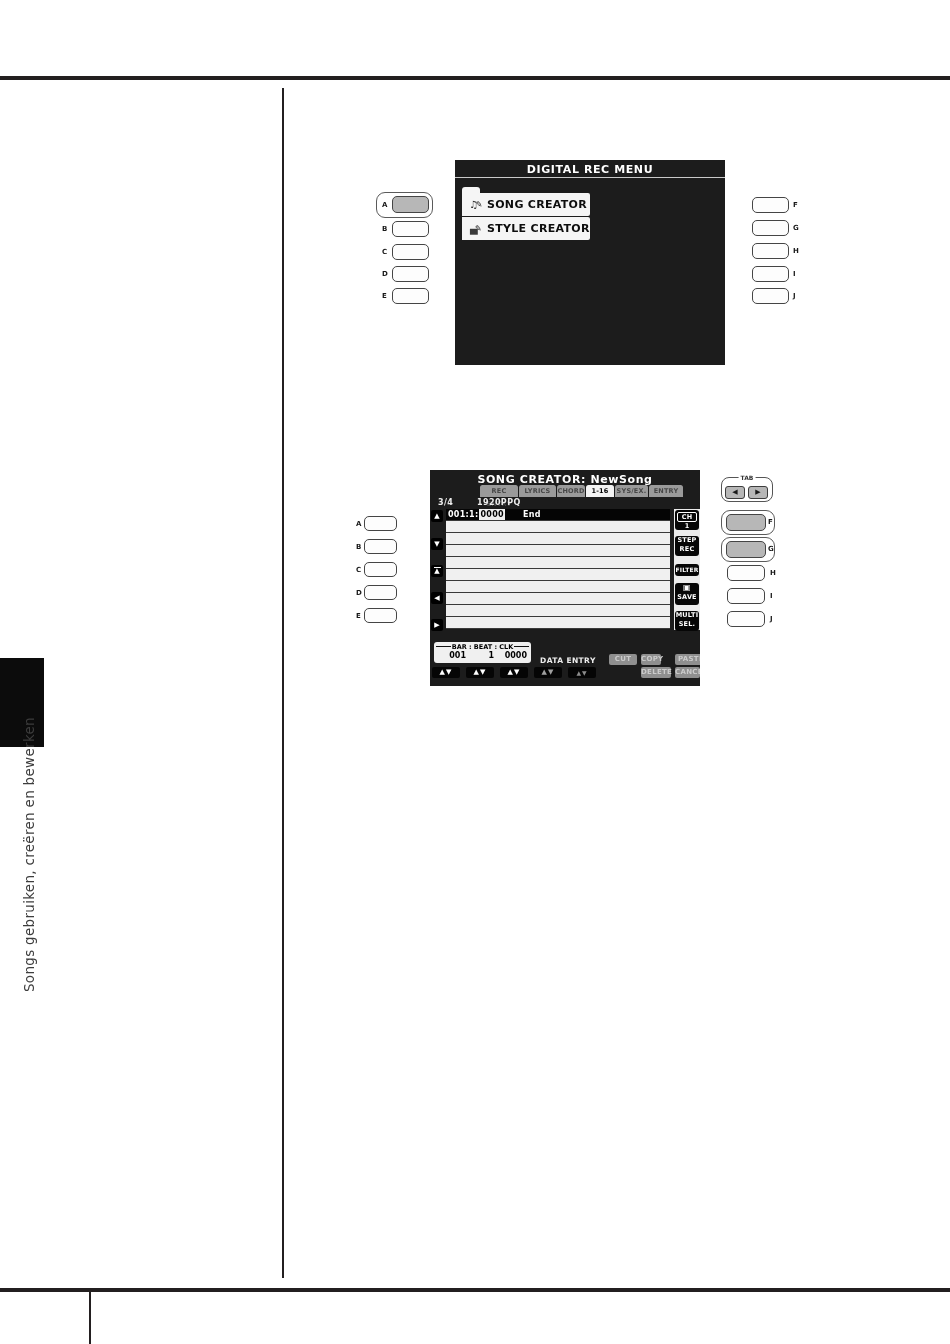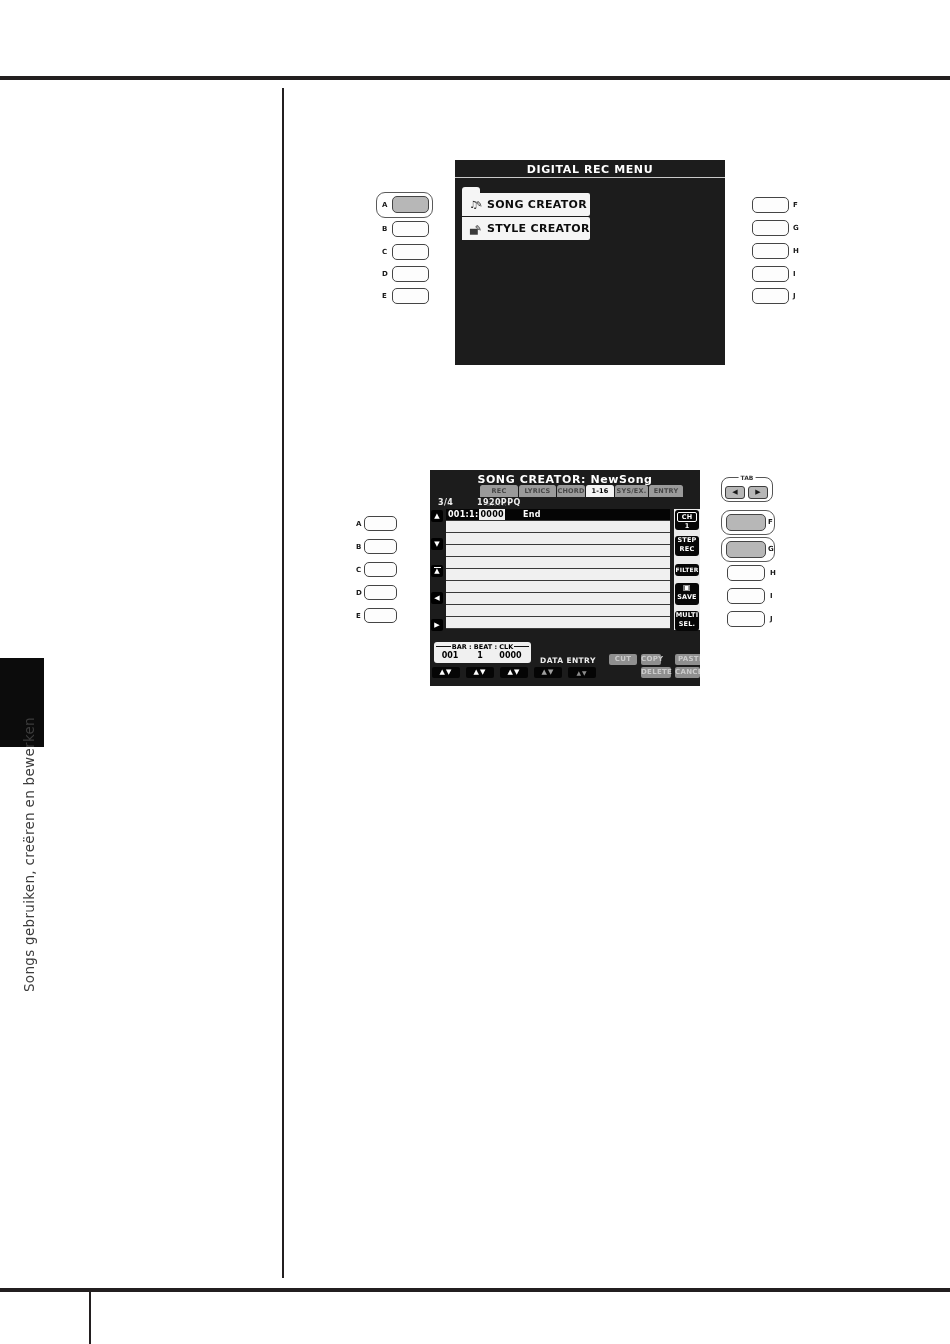--- a/index.html
+++ b/index.html
@@ -56,21 +56,21 @@
   .sbtn .l.boxed{border:1px solid #fff;border-radius:2px;margin:1.5px 2px 0;line-height:8px;}
   .sbtn .dsk{display:block;line-height:10px;font-size:8px;}
 
   .posbox{position:absolute;left:4px;top:172px;width:97px;height:21px;background:#f0f0f0;
           border-radius:3px;color:#000;box-sizing:border-box;}
   .posbox .lblrow{display:flex;align-items:center;height:9px;font-size:6.5px;font-weight:bold;
           padding:0 2px;}
   .posbox .lblrow .dash{flex:1;border-top:1.2px solid #111;height:0;}
   .posbox .lblrow .t{padding:4px 1px;white-space:nowrap;}
   .posbox .vals{display:flex;font-size:8px;font-weight:bold;line-height:10px;}
-  .posbox .vals span{text-align:center;}
+  .posbox .vals span{text-align:right;}
 
   .dimbtn{position:absolute;height:11px;line-height:11px;text-align:center;background:#8f8f8f;
           color:#cbcbcb;font-weight:bold;font-size:7px;border-radius:2px;letter-spacing:0.3px;}
   .blkbtn{position:absolute;height:11px;line-height:11px;text-align:center;background:#050505;
           color:#fff;font-weight:bold;font-size:7px;border-radius:2px;letter-spacing:0.3px;margin-top:42px;}
   .udbtn{position:absolute;width:28px;height:11px;background:#050505;border-radius:2px;
          text-align:center;line-height:11px;font-size:7px;color:#fff;letter-spacing:1px;}
   .udbtn.dim{color:#a0a0a0;}
   .udbtn.dim2{color:#8d8d8d;font-size:6px;}
 

